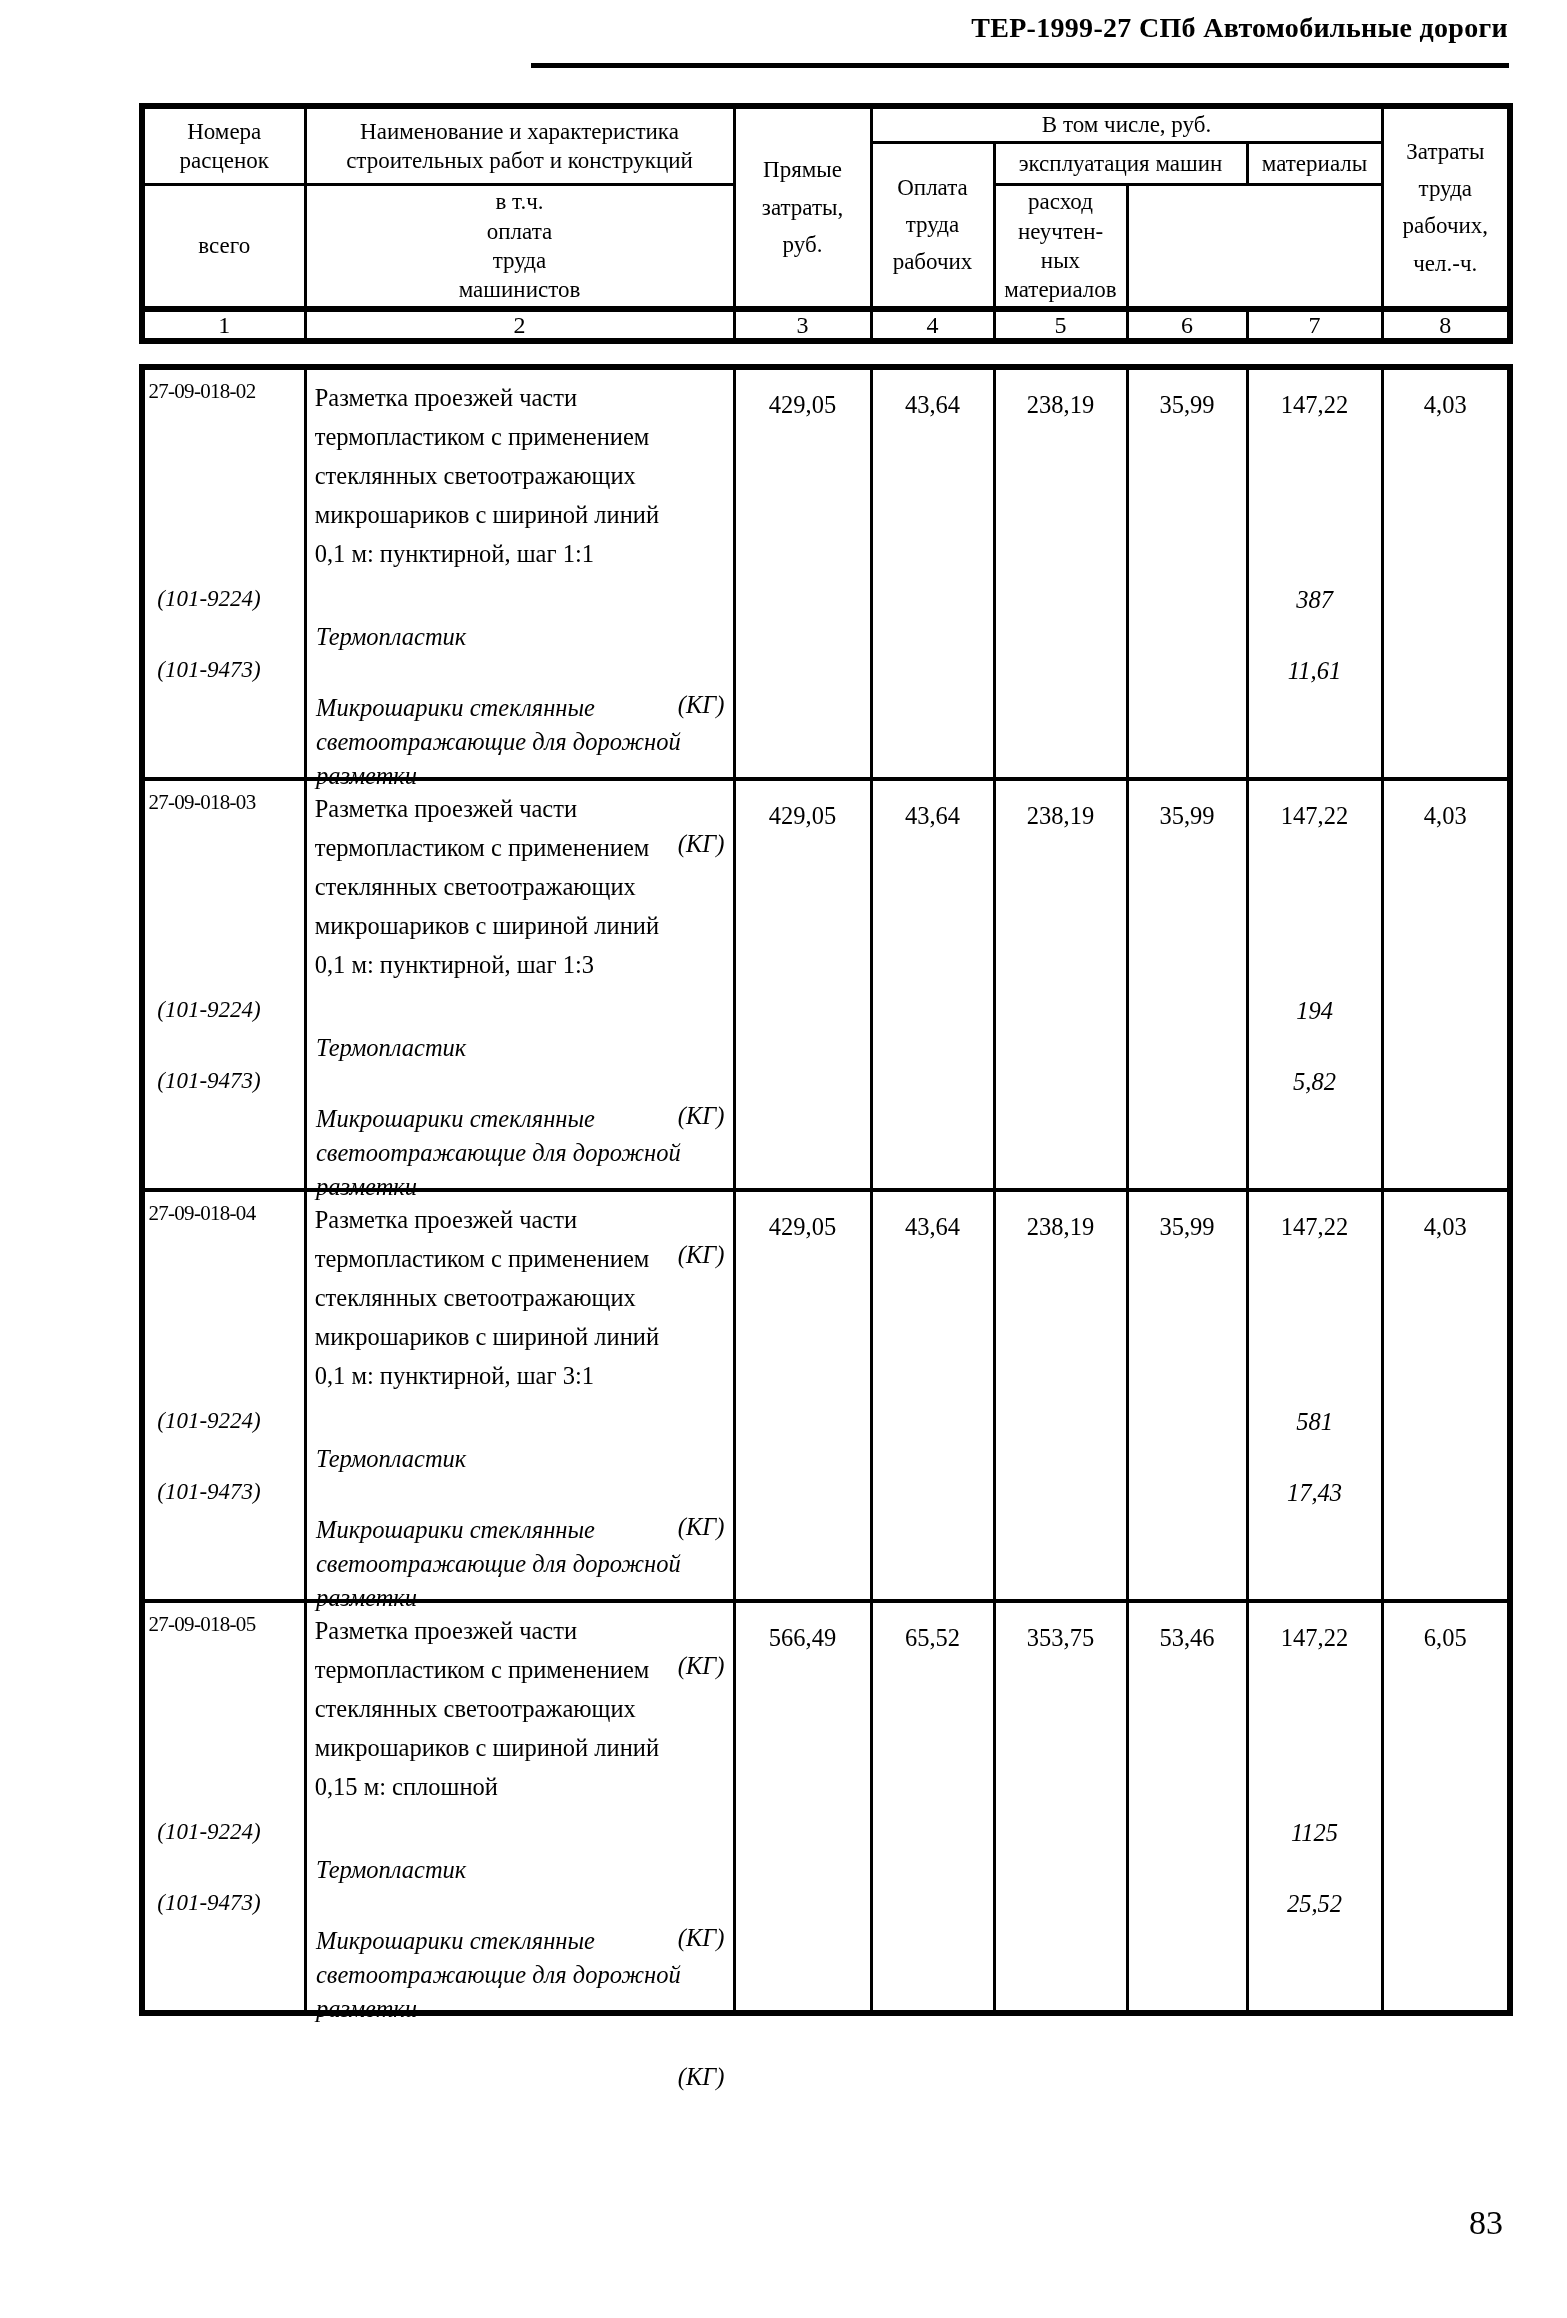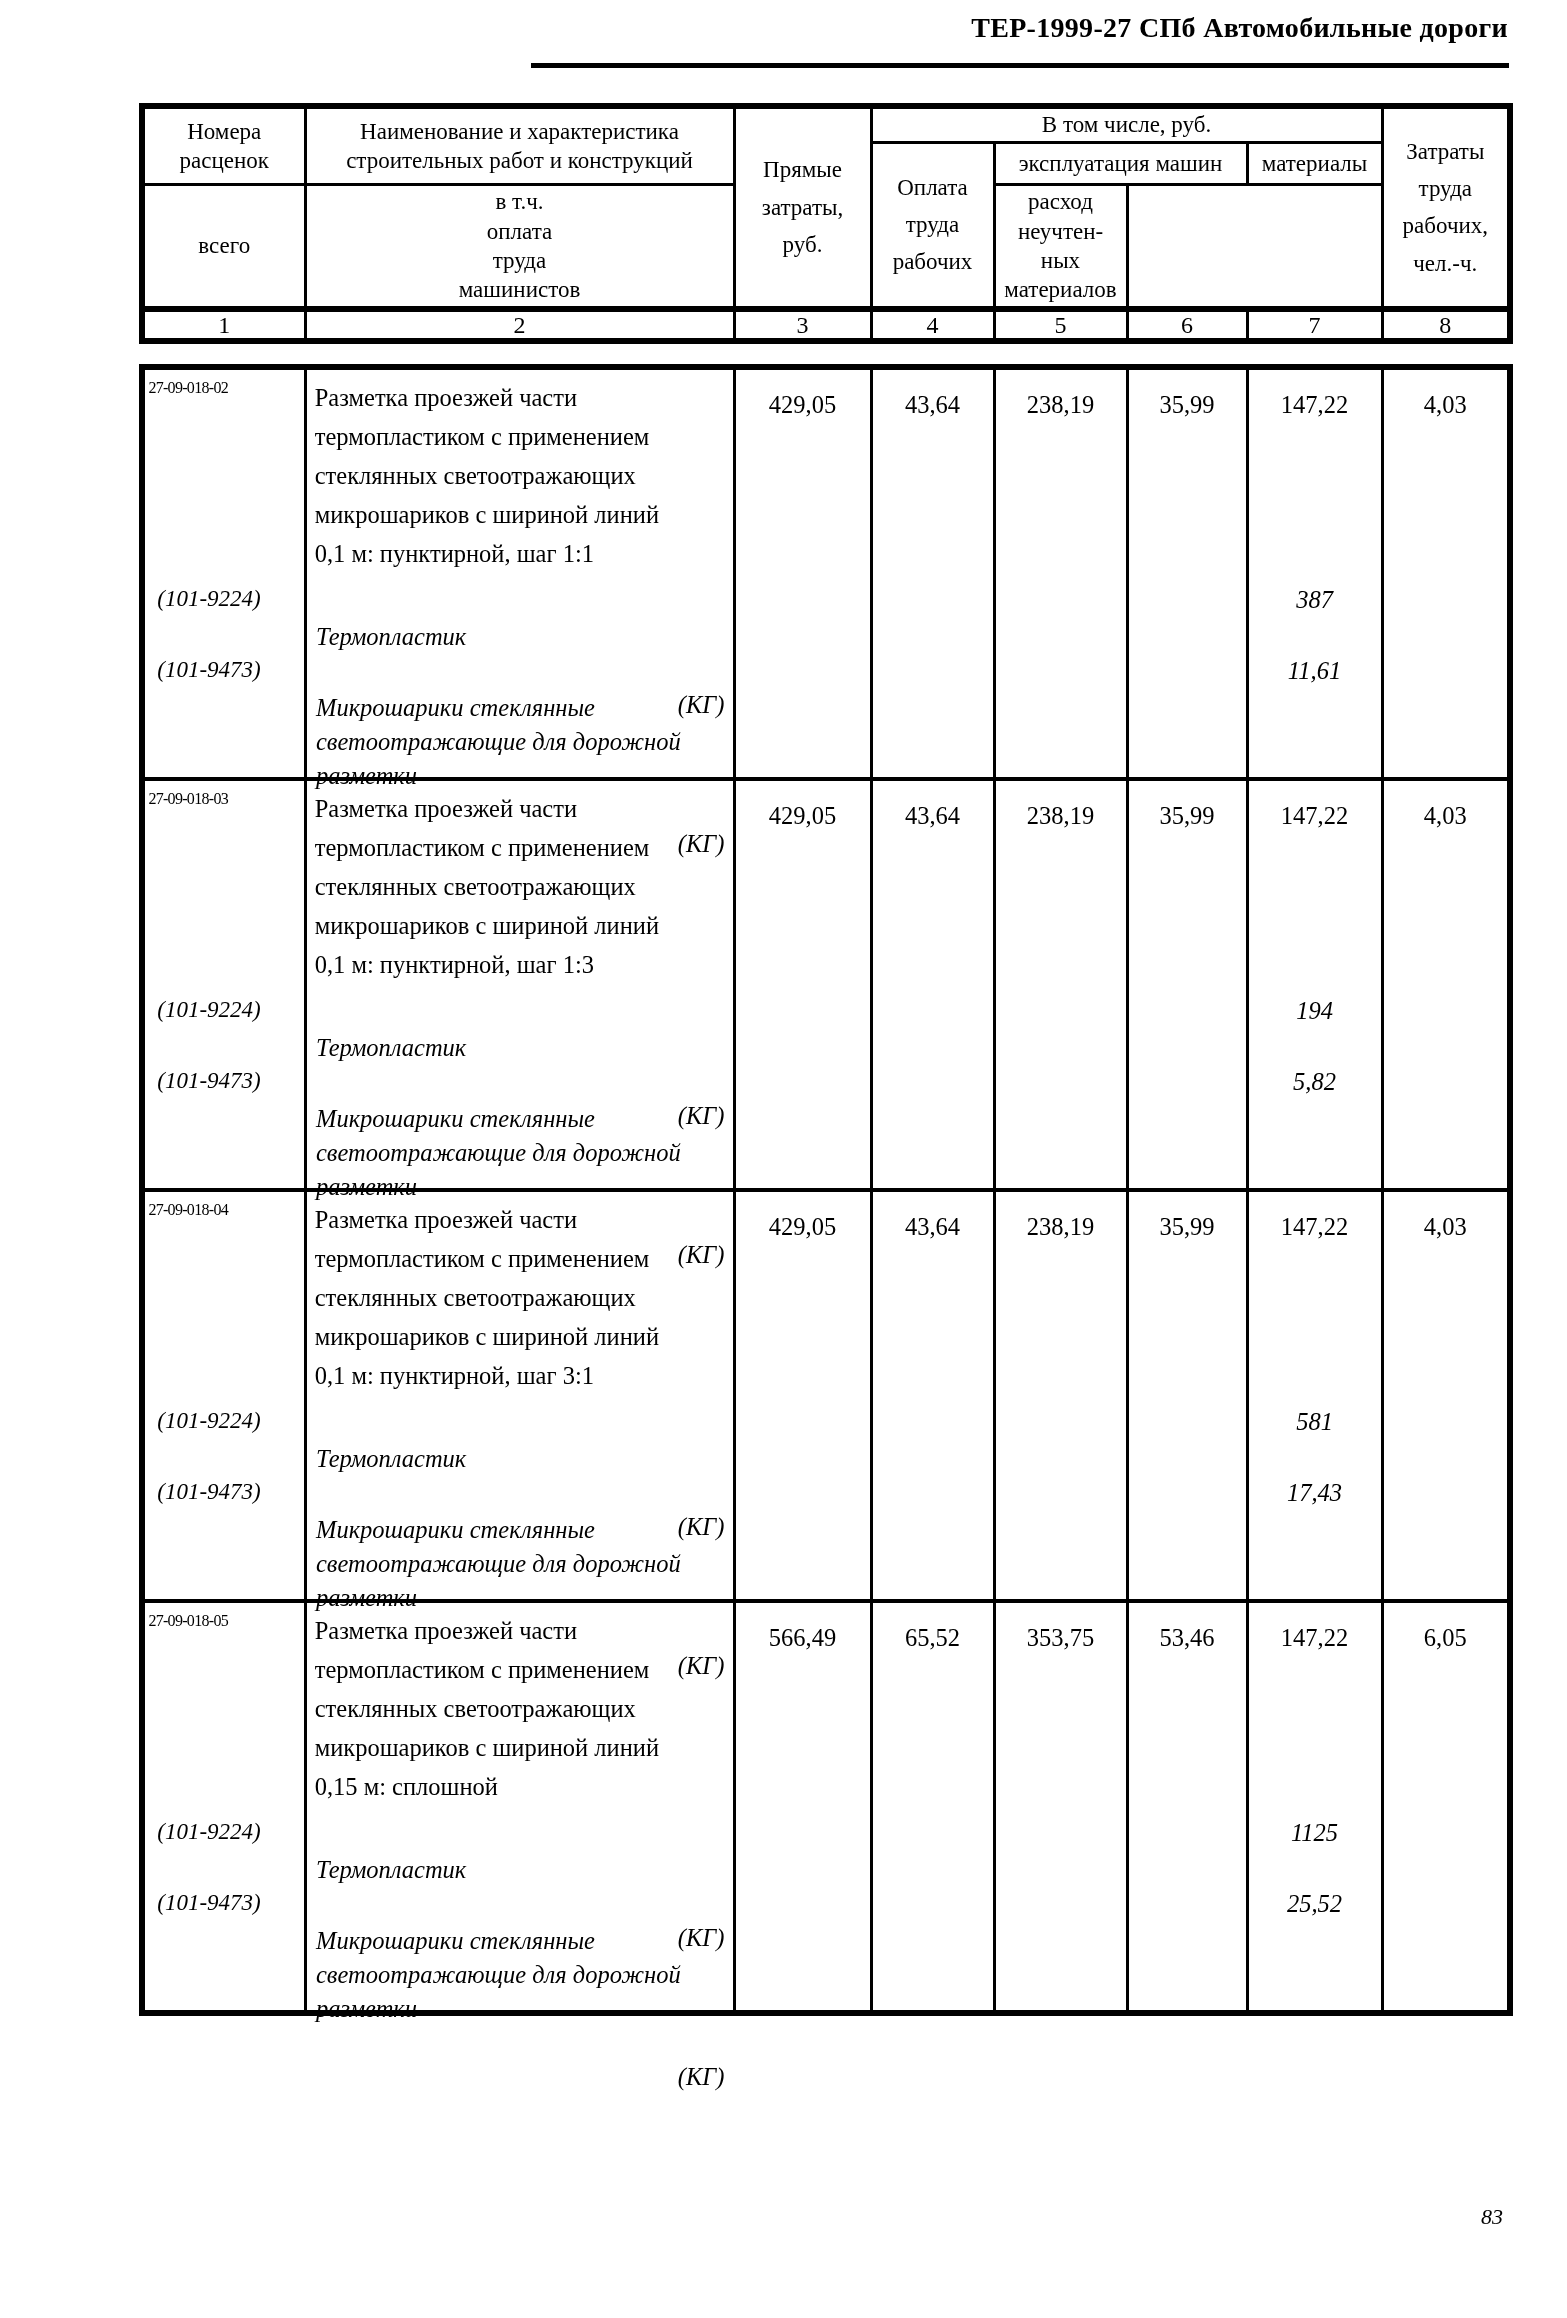--- a/index.html
+++ b/index.html
@@ -46,21 +46,21 @@
     vertical-align: middle;
   }
   .data-table td {
     vertical-align: top; padding: 0;
     font-size: 24.5px;
   }
   .data-table tr.block > td { border-top: 4.8px solid #000; border-bottom: 4.8px solid #000; }
   .cw { position: relative; height: 407px; }
   .code {
     padding: 8.8px 0 0 3.4px;
-    font-size: 16px; letter-spacing: -0.7px;
+    font-size: 21px; letter-spacing: -0.7px;
     white-space: nowrap;
   }
   .desc {
     padding: 7.5px 0 0 8.2px;
     line-height: 39px;
     white-space: pre-line;
   }
   .val { padding-top: 21px; text-align: center; }
   .mat {
     position: absolute; left: 9.5px; right: 8.2px;
@@ -74,22 +74,21 @@
     position: absolute; left: 12.3px;
     font-style: italic; font-size: 23px;
     white-space: nowrap;
   }
   .cons {
     position: absolute; left: 0; right: 0;
     text-align: center; font-style: italic;
   }
   .page-number {
     position: absolute; top: 2204px; right: 65px;
-    font-size: 22px;
-    font-style: italic;
+    font-size: 34px;
   }
 </style>
 </head>
 <body>
 
 <div class="doc-title">ТЕР-1999-27 СПб Автомобильные дороги</div>
 <div class="title-rule"></div>
 
 <table class="hdr-table">
   <colgroup>

